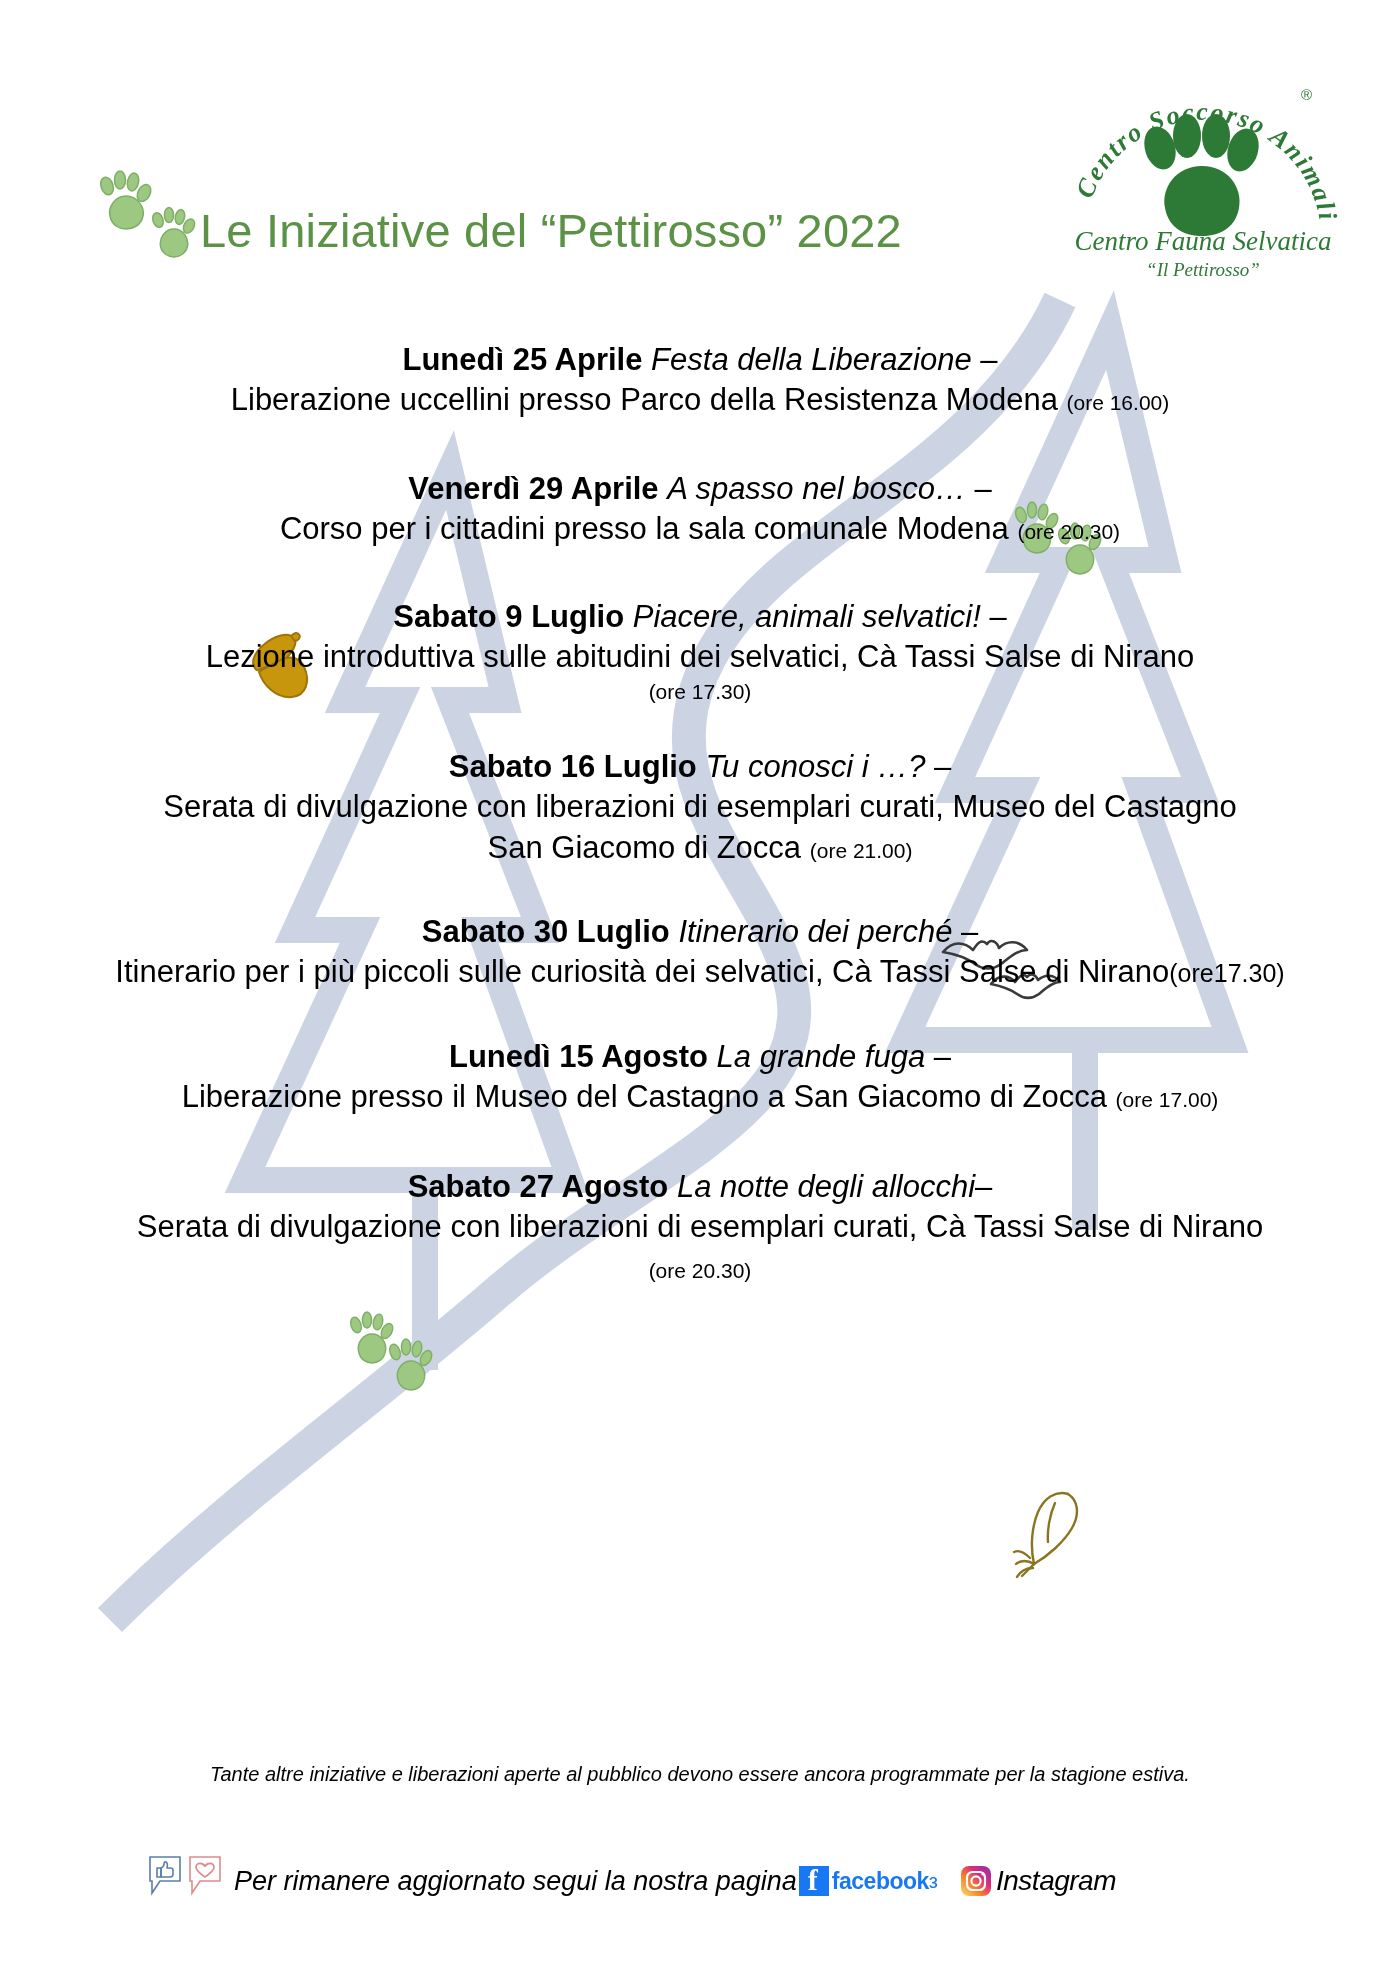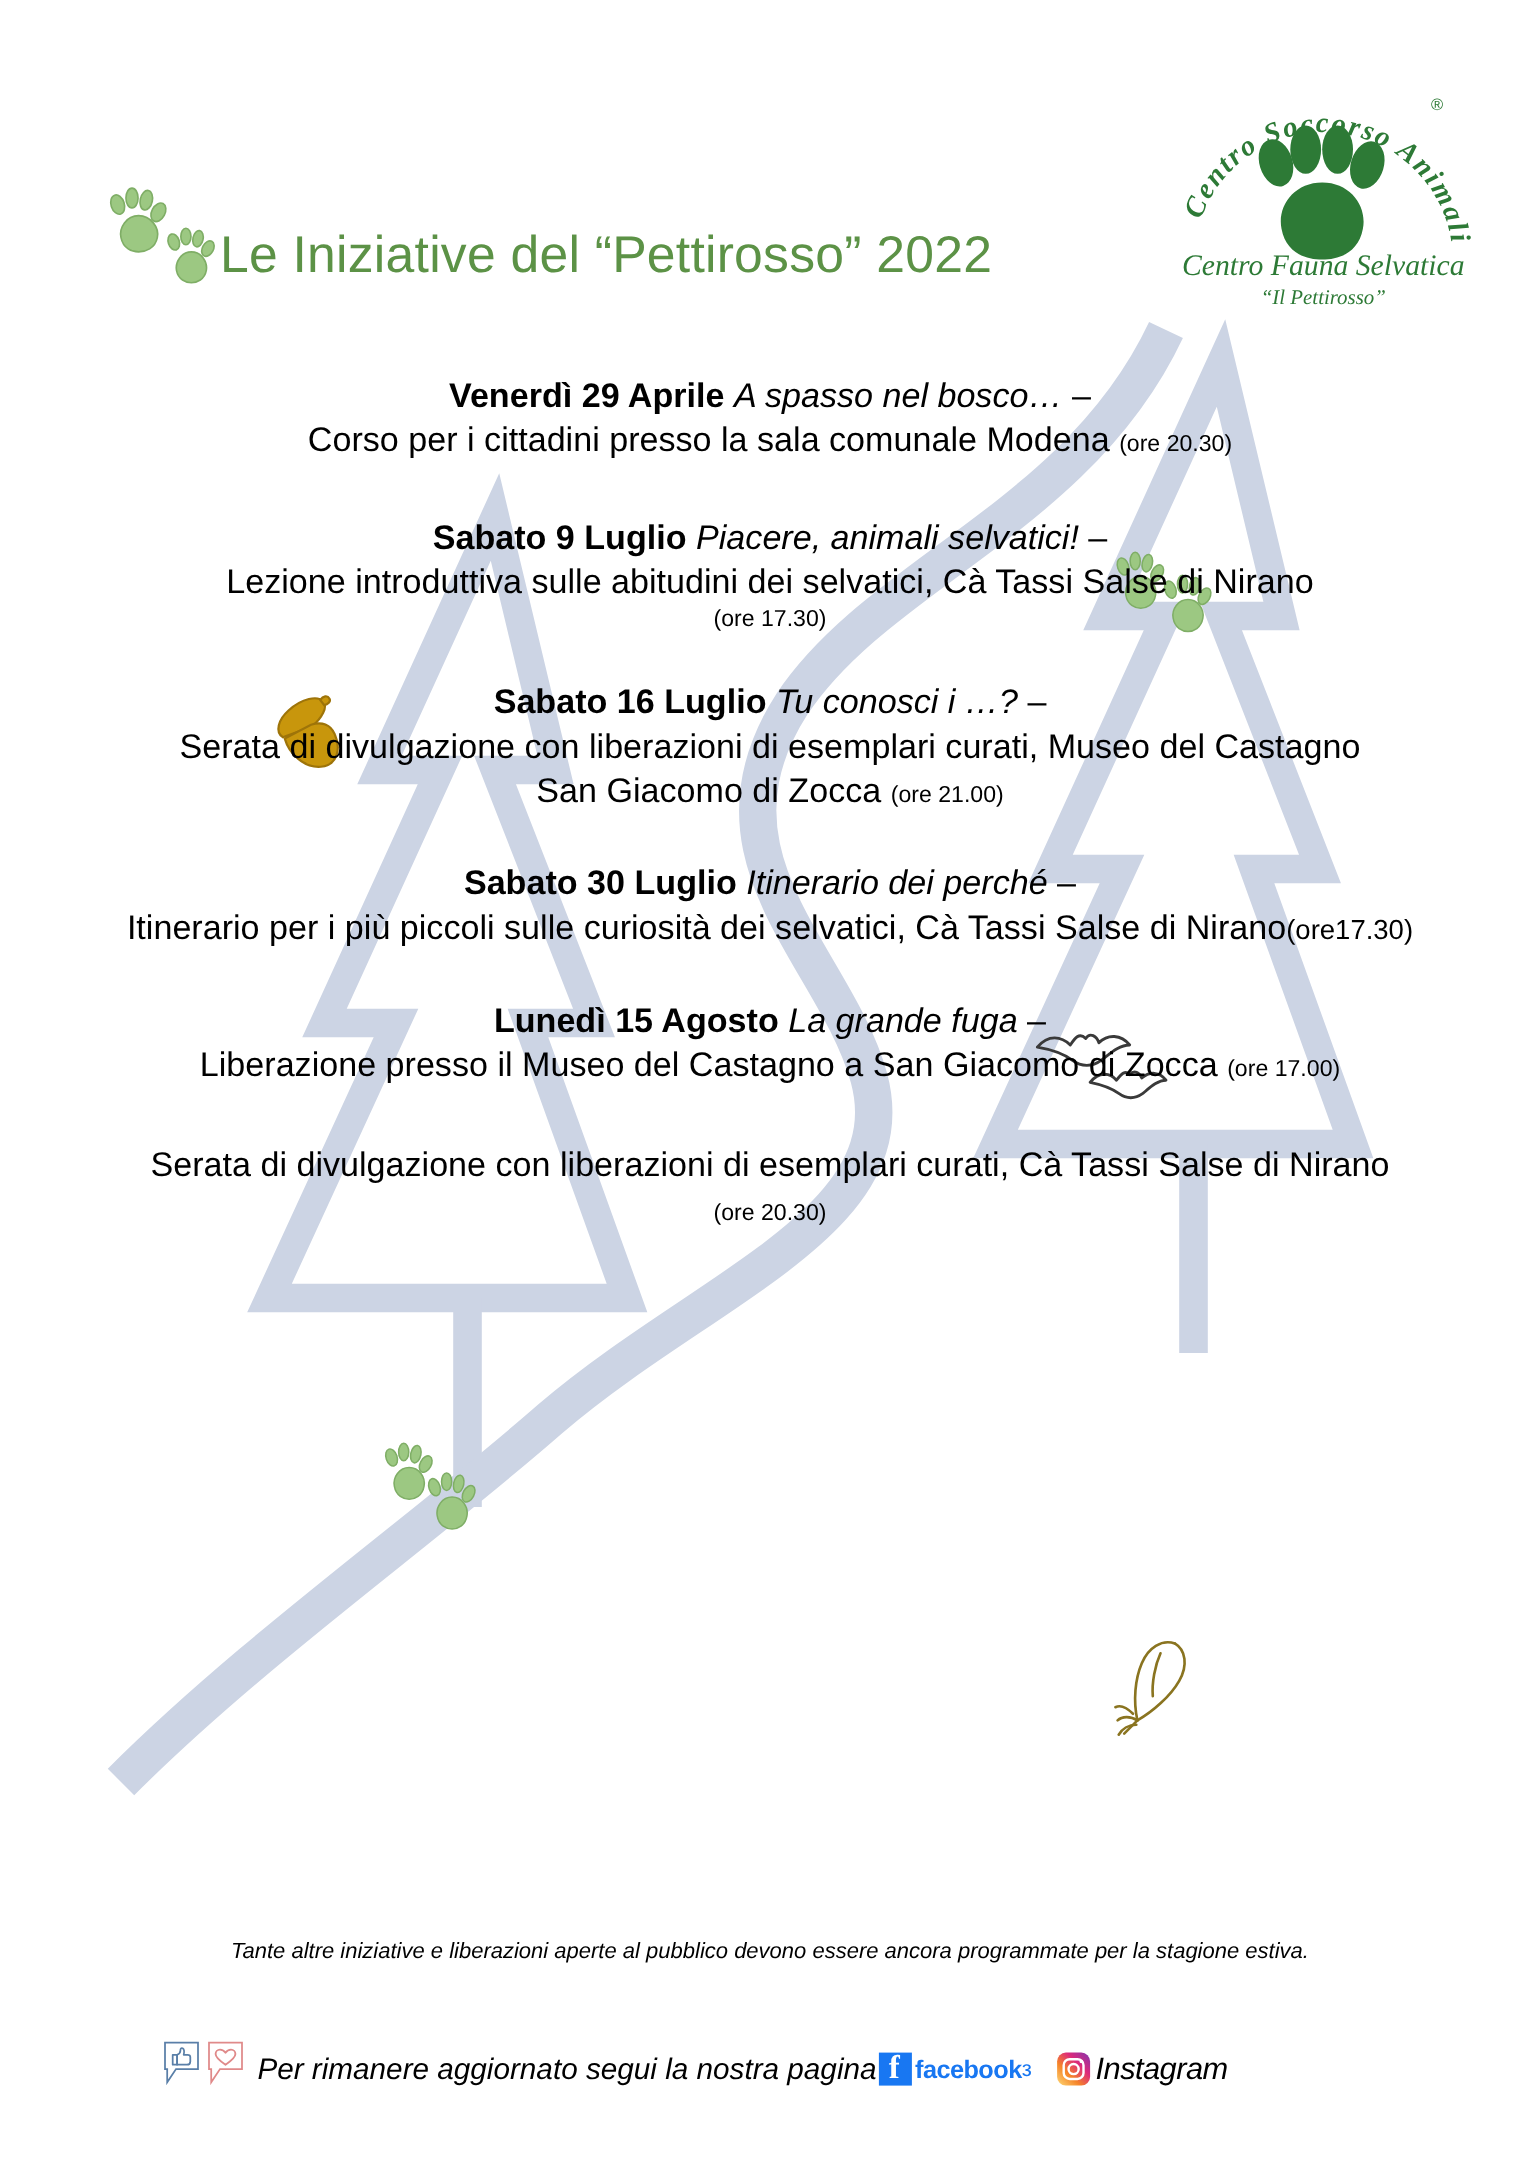--- a/index.html
+++ b/index.html
@@ -317,20 +317,30 @@
       <path d="M26 84 L 14 96"></path>
       <path d="M26 84 C 20 80, 12 80, 8 84"></path>
       <path d="M25 88 C 18 88, 12 92, 9 97"></path>
       <path d="M22 78 C 16 72, 10 70, 6 72"></path>
     </g>
   </svg>
 
   <div class="events">
 
 
+    <div class="event" style="margin-bottom:48px;">
+      <div class="ev-head">
+        <span class="ev-date">Lunedì 25 Aprile</span>
+        <span class="ev-name">Festa della Liberazione</span><span class="ev-dash"> –</span>
+      </div>
+      <div class="ev-body">
+        <span>Liberazione uccellini presso Parco della Resistenza Modena</span>
+        <span class="ev-time">(ore 16.00)</span>
+      </div>
+    </div>
 
     <div class="event" style="margin-bottom:48px;">
       <div class="ev-head">
         <span class="ev-date">Venerdì 29 Aprile</span>
         <span class="ev-name">A spasso nel bosco…</span><span class="ev-dash"> –</span>
       </div>
       <div class="ev-body">
         <span>Corso per i cittadini presso la sala comunale Modena</span>
         <span class="ev-time">(ore 20.30)</span>
       </div>
@@ -371,20 +381,24 @@
         <span class="ev-date">Lunedì 15 Agosto</span>
         <span class="ev-name">La grande fuga</span><span class="ev-dash"> –</span>
       </div>
       <div class="ev-body" style="padding:0 5px;">
         <span>Liberazione presso il Museo del Castagno a San Giacomo di Zocca</span>
         <span class="ev-time">(ore 17.00)</span>
       </div>
     </div>
 
     <div class="event" style="margin-bottom:0;">
+      <div class="ev-head">
+        <span class="ev-date">Sabato 27 Agosto</span>
+        <span class="ev-name">La notte degli allocchi</span><span class="ev-dash">–</span>
+      </div>
       <div class="ev-body" style="padding:0 40px;">
         <span>Serata di divulgazione con liberazioni di esemplari curati, Cà Tassi Salse di Nirano</span>
         <span class="ev-time">(ore 20.30)</span>
       </div>
     </div>
 
   </div>
 
   <div class="footer-note">Tante altre iniziative e liberazioni aperte al pubblico devono essere ancora programmate per la stagione estiva.</div>
 

